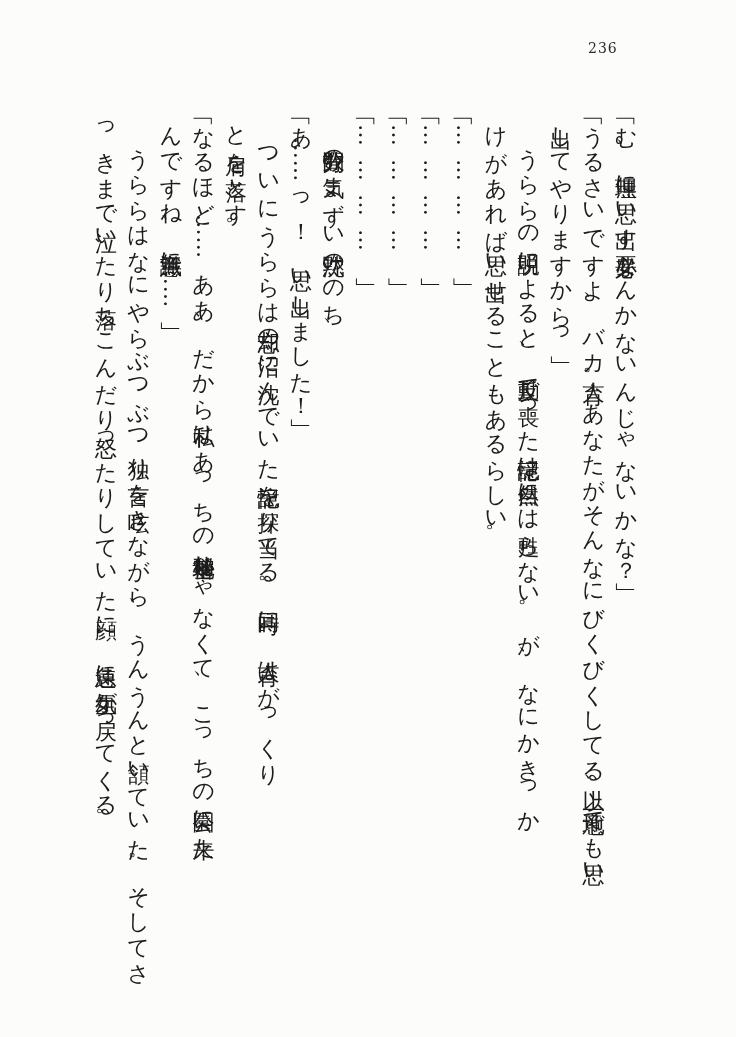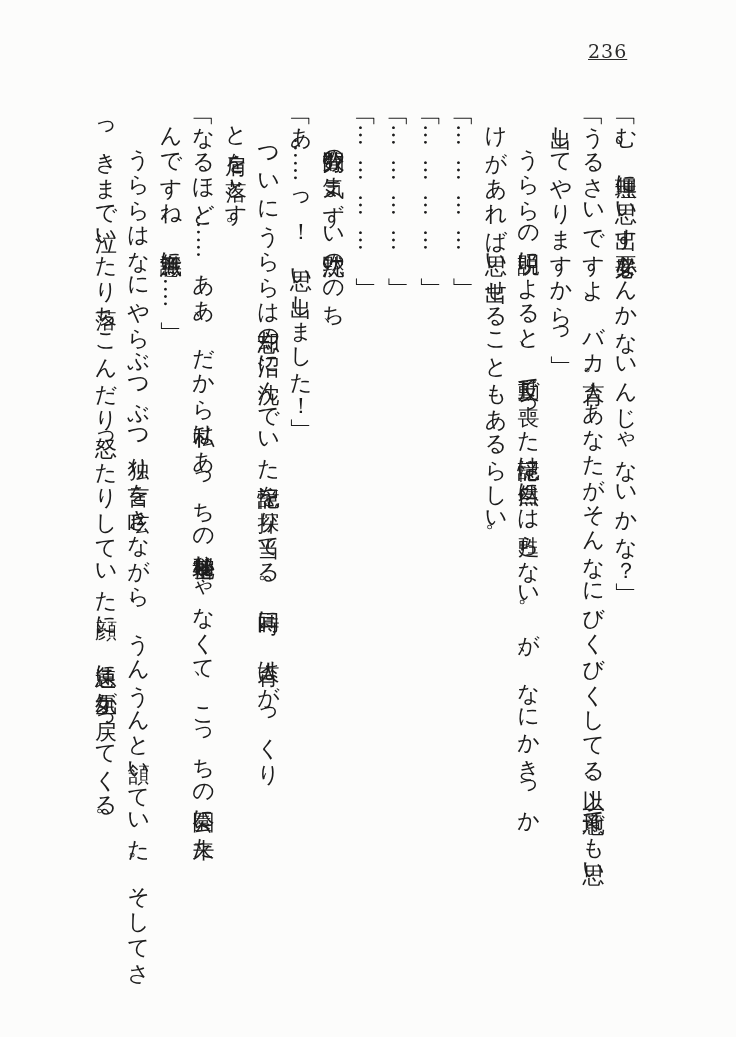--- a/index.html
+++ b/index.html
@@ -12,24 +12,23 @@
     width: 736px;
     height: 1037px;
     background: #fcfcfb;
     overflow: hidden;
     font-family: "DejaVu Serif", "Liberation Serif", serif;
   }
   .page-number {
     position: absolute;
     top: 40px;
     left: 588px;
-    font-size: 19px;
+    font-size: 14px;
     letter-spacing: 1px;
     color: #2b2b2b;
-    text-decoration: underline;
   }
   .text-block {
     position: absolute;
     top: 111px;
     right: 94px;
     height: 828px;
     writing-mode: vertical-rl;
     text-orientation: mixed;
     font-size: 22px;
     line-height: 32.5px;

